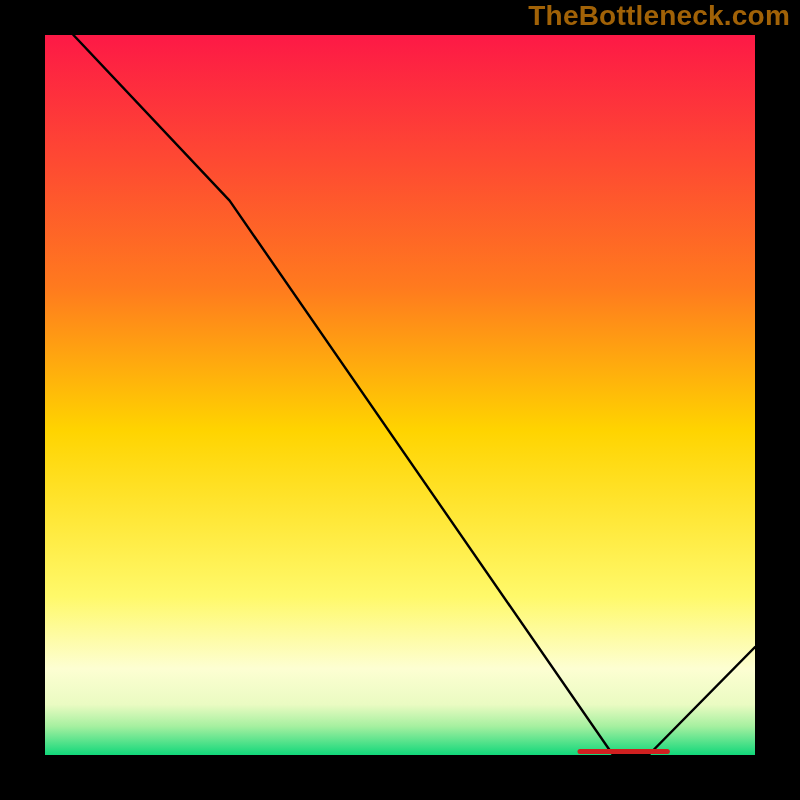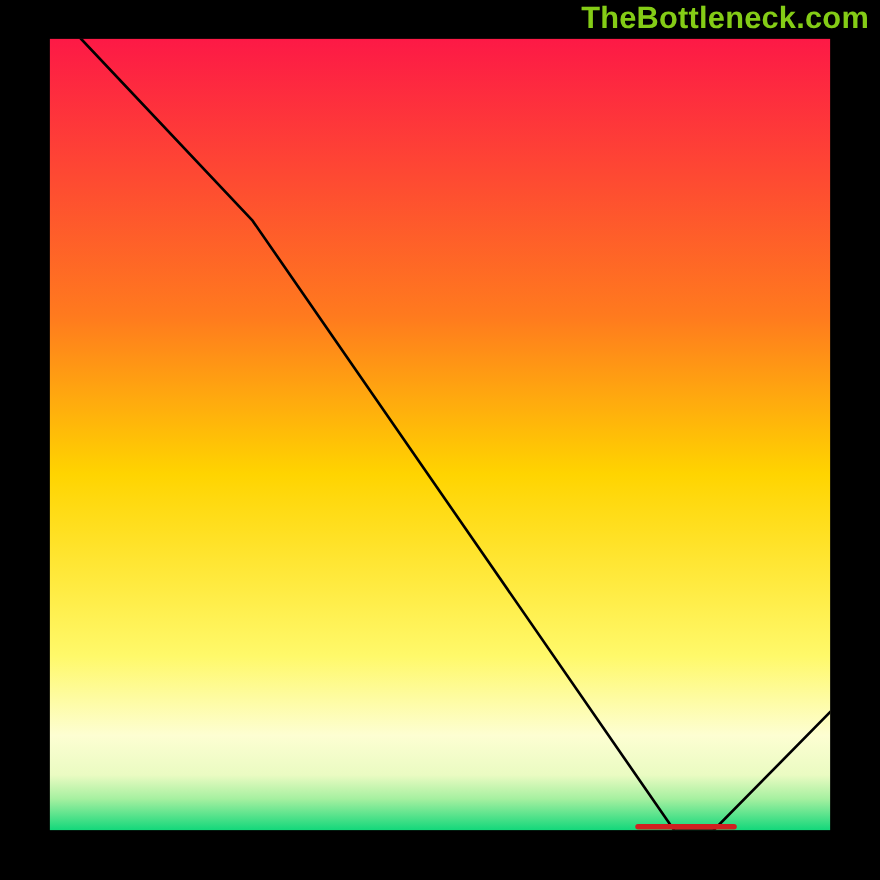--- a/index.html
+++ b/index.html
@@ -16,21 +16,21 @@
     position: relative;
     width: 800px;
     height: 800px;
     background: #000000;
   }
 
   .watermark {
     position: absolute;
     top: 0;
     right: 10px;
-    color: #84cc16;
+    color: #a16207;
     font-size: 28px;
     font-weight: 600;
     letter-spacing: 0.2px;
     user-select: none;
   }
 
   .plot-area {
     position: absolute;
     left: 45px;
     top: 35px;

